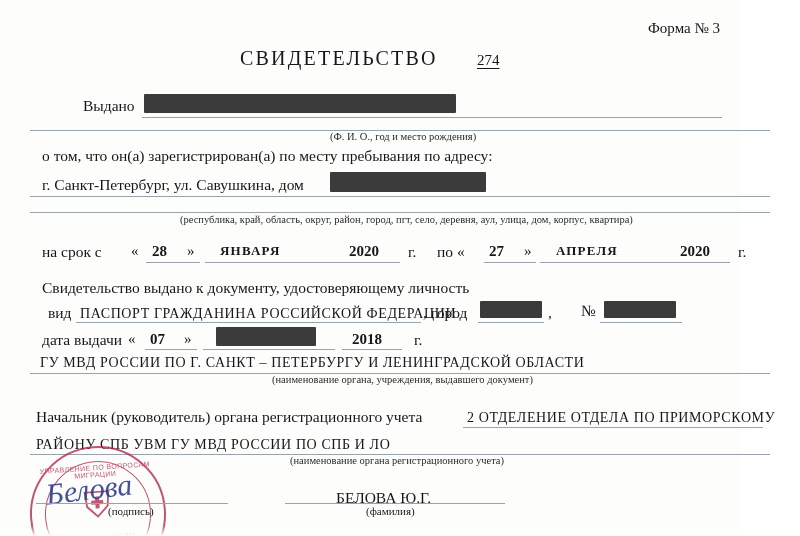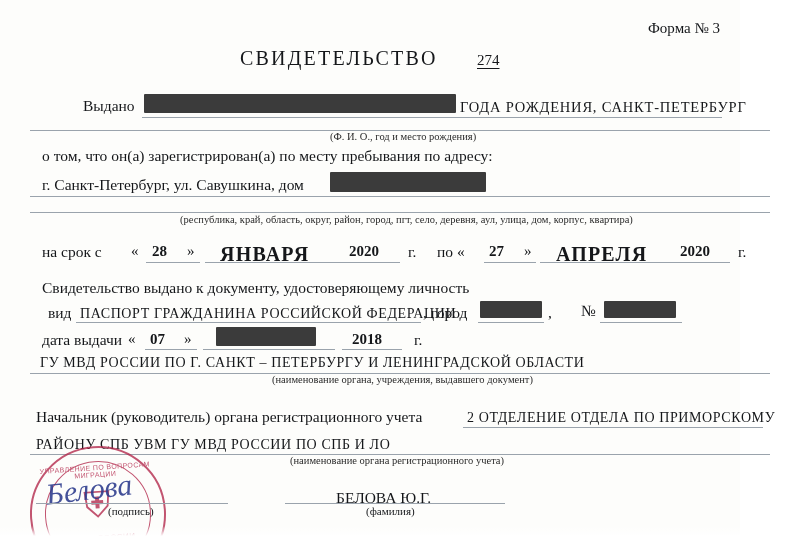--- a/index.html
+++ b/index.html
@@ -75,21 +75,21 @@
     letter-spacing: 0.8px;
   }
   .quote {
     font-size: 15px;
   }
   .date-val {
     font-size: 15px;
     font-weight: 600;
   }
   .month-val {
-    font-size: 20px;
+    font-size: 13px;
     font-weight: 700;
     letter-spacing: 1.2px;
   }
   
   .stamp {
     position: absolute;
     left: 30px;
     top: 446px;
     width: 132px;
     height: 132px;
@@ -173,21 +173,20 @@
 
 <div class="page">
 
   <div class="t form-no">Форма № 3</div>
 
   <div class="t title-main" style="left:240px; top:47px;">СВИДЕТЕЛЬСТВО</div>
   <div class="t num-274" style="left:477px; top:52px;">274</div>
 
   <div class="t lbl" style="left:83px; top:97px;">Выдано</div>
   <div class="redact" style="left:144px; top:94px; width:312px; height:19px;"></div>
-  <div class="t big-caps" style="left:460px; top:99px;">ГОДА РОЖДЕНИЯ, САНКТ-ПЕТЕРБУРГ</div>
   <div class="rule" style="left:142px; top:117px; width:580px;"></div>
 
   <div class="rule" style="left:30px; top:130px; width:740px;"></div>
   <div class="t small-note" style="left:330px; top:131px;">(Ф. И. О., год и место рождения)</div>
 
   <div class="t lbl" style="left:42px; top:147px;">о том, что он(а) зарегистрирован(а) по месту пребывания по адресу:</div>
 
   <div class="t lbl" style="left:42px; top:176px;">г. Санкт-Петербург, ул. Савушкина, дом</div>
   <div class="redact" style="left:330px; top:172px; width:156px; height:20px;"></div>
   <div class="rule" style="left:30px; top:196px; width:740px;"></div>

